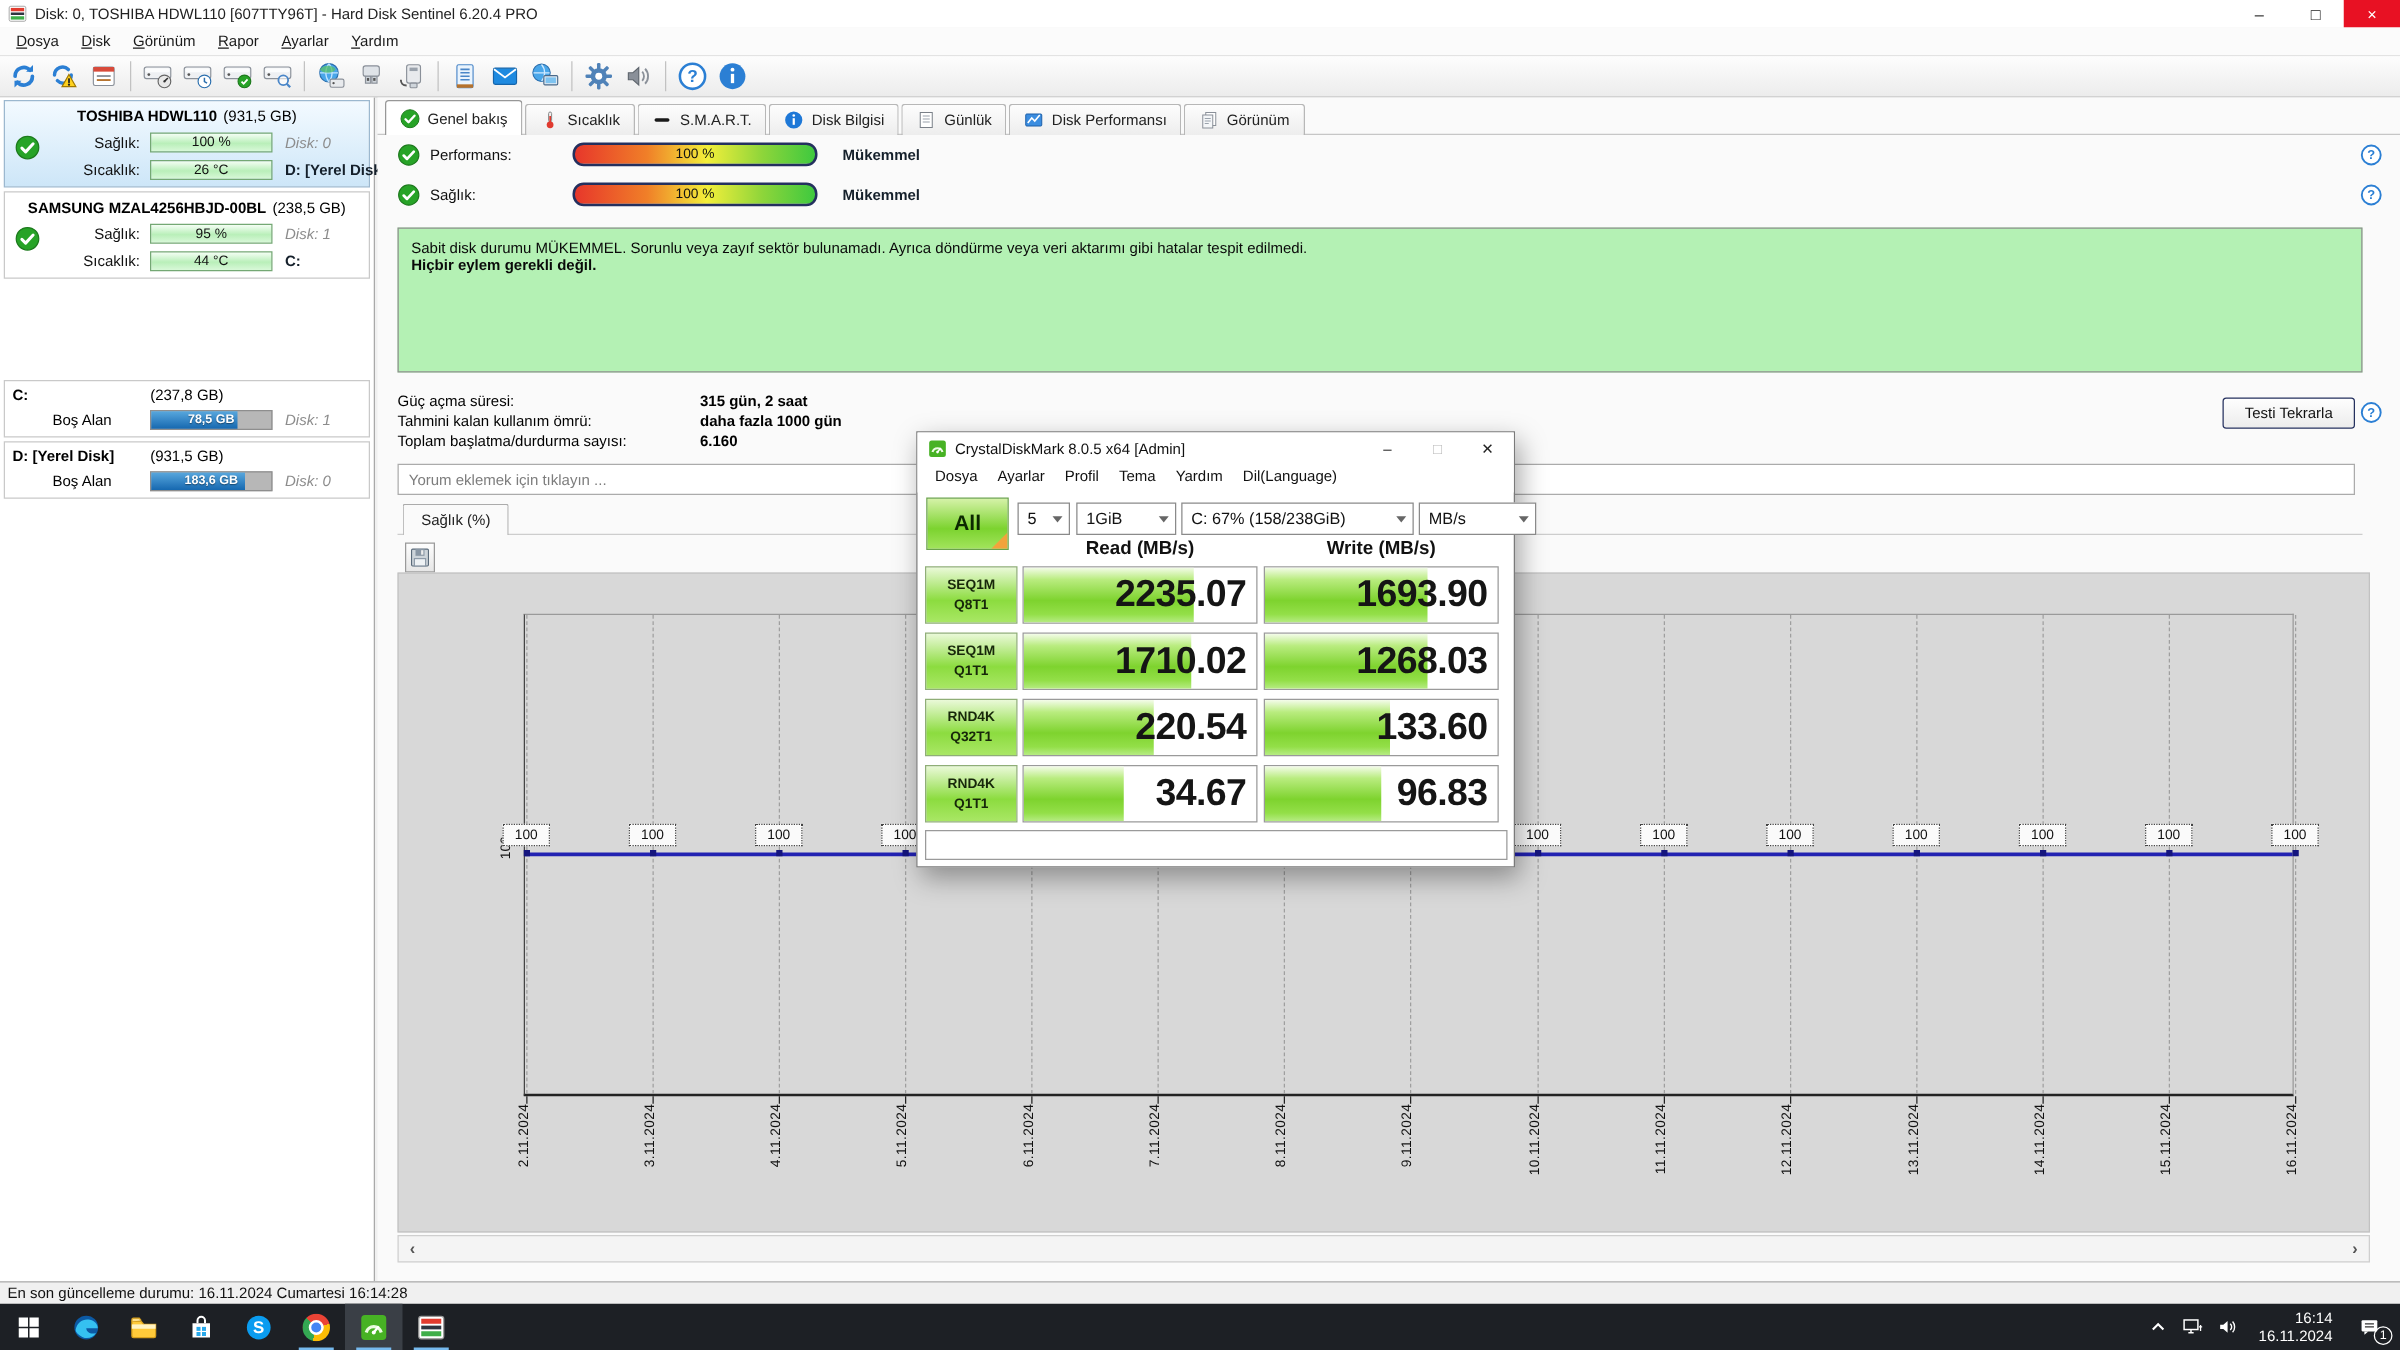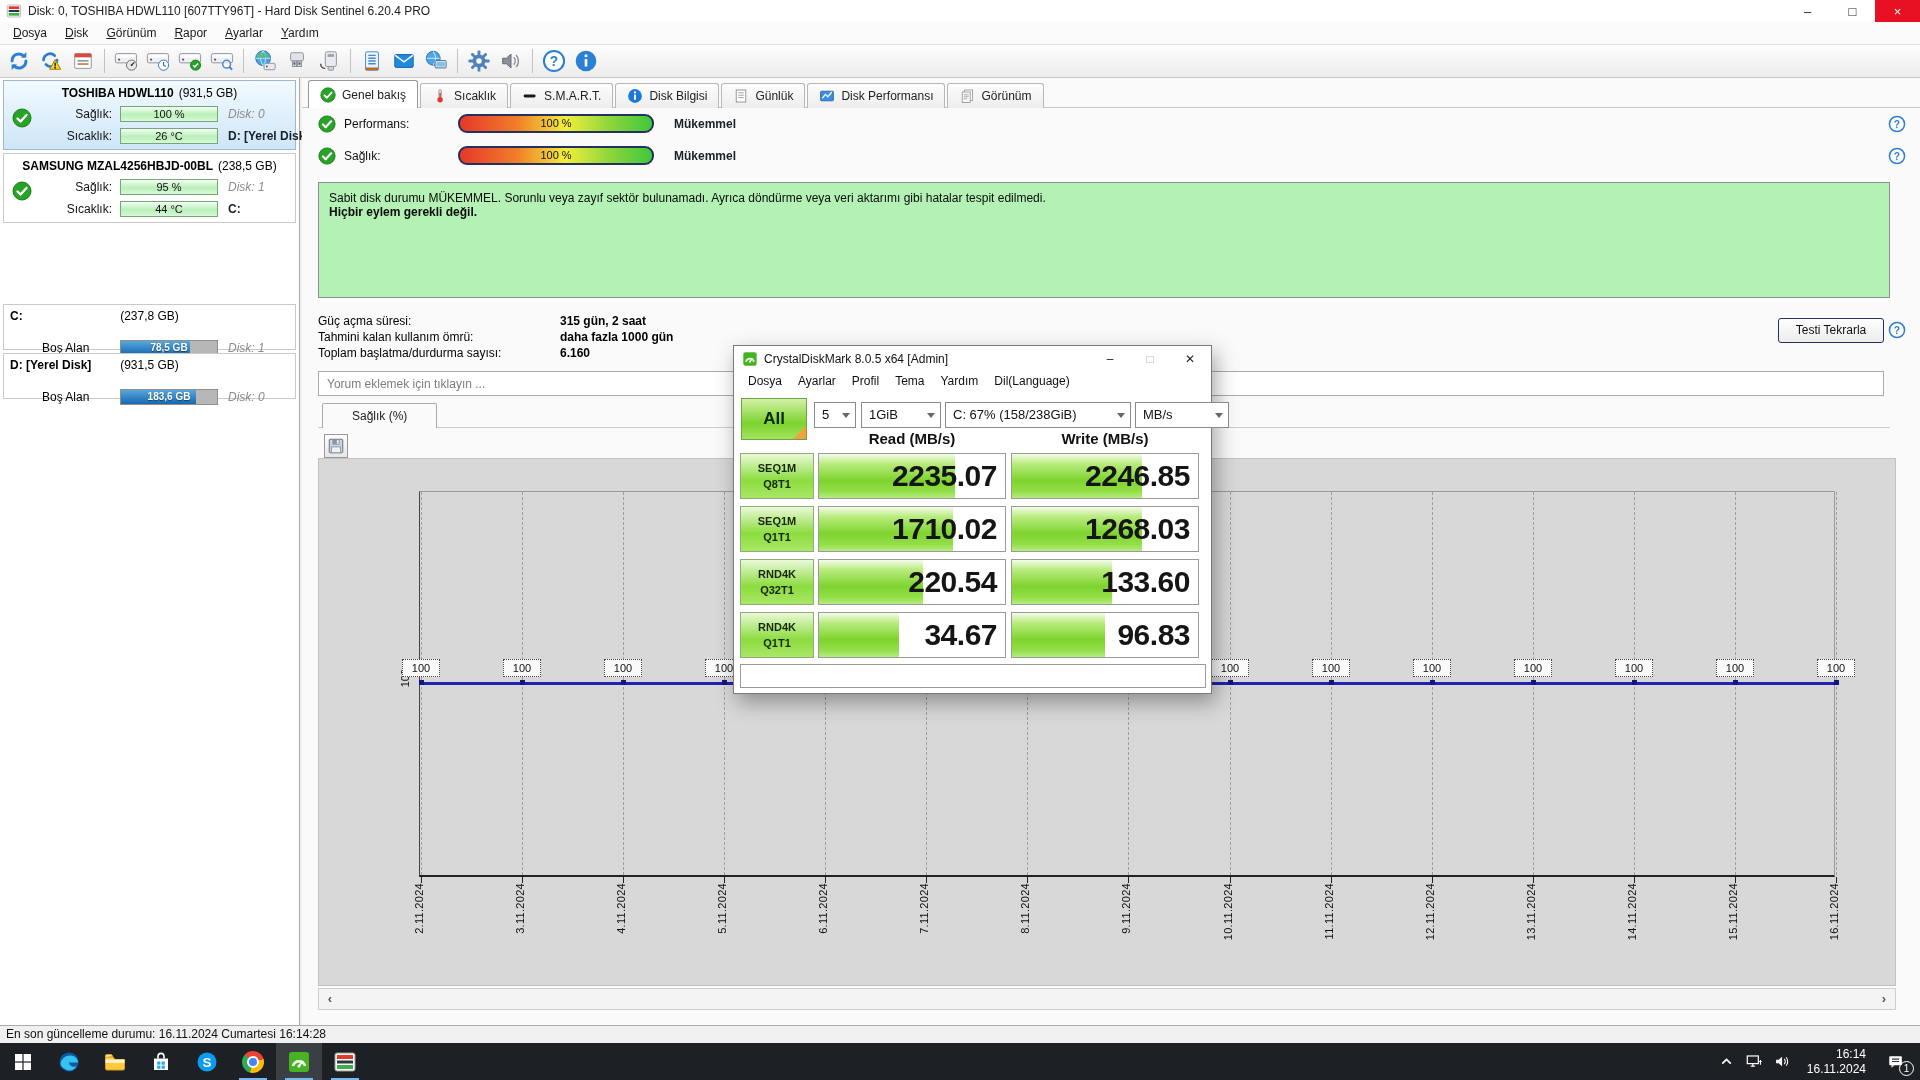--- a/index.html
+++ b/index.html
@@ -37,21 +37,21 @@
 .dp-bar{position:absolute;left:116px;top:1px;width:98px;height:16px;border:1px solid #74a874;background:linear-gradient(#f4fef4,#b9efb9 55%,#d8f8d8)}
 .dp-bar-text{font-size:11px;line-height:14px;text-align:center;color:#111}
 .dp-right{position:absolute;left:224px;line-height:19px;font-size:12px;white-space:nowrap}
 .italic{font-style:italic;color:#8c8c8c}
 .drive{font-weight:bold;color:#15202b}
 .partitions{position:absolute;top:226px;left:0;width:100%}
 .part-panel{position:relative;height:46px;margin:0 3px 3px 3px;border:1px solid #c9c9c9;background:#fff;padding-top:2px}
 .pt-head{position:relative;height:18px;font-size:12px}
 .pt-name{position:absolute;left:6px;font-weight:bold;line-height:18px}
 .pt-size{position:absolute;left:0;width:100%;text-align:center;line-height:18px}
-.pt-row{position:relative;height:19px;margin-top:14px;font-size:12px}
+.pt-row{position:relative;height:19px;margin-top:2px;font-size:12px}
 .pt-label{position:absolute;left:38px;line-height:18px}
 .pt-bar{position:absolute;left:116px;top:1px;width:98px;height:16px;background:#b7b7b7;border:1px solid #8e8e8e}
 .pt-fill{position:absolute;left:0;top:0;height:100%;background:linear-gradient(#58a7dd,#1668b0)}
 .pt-text{position:absolute;left:0;top:0;width:100%;text-align:center;color:#fff;font-weight:bold;font-size:10px;line-height:14px;text-shadow:0 1px 1px rgba(0,0,0,.45)}
 .pt-right{position:absolute;left:224px;font-style:italic;color:#8c8c8c;line-height:18px}
 
 .main{position:absolute;left:302px;top:78px;width:1618px;height:947px;background:#fafafa}
 .tabline{position:absolute;top:29px;left:0;width:100%;height:1px;background:#c6c6c6}
 .tabstrip{position:absolute;left:6px;top:2px;height:28px;display:flex;align-items:flex-end;gap:2px;z-index:2}
 .tab{display:flex;align-items:center;gap:6px;height:25px;padding:0 11px;background:linear-gradient(#fdfdfd,#ededed);border:1px solid #b7b7b7;border-bottom:none;border-radius:3px 3px 0 0;font-size:12px;color:#222;white-space:nowrap}
@@ -68,21 +68,21 @@
 .help-ico svg{width:18px;height:18px}
 .green-box{position:absolute;left:16px;top:104px;width:1572px;height:116px;background:#b4f1b4;border:1px solid #8f8f8f;padding:8px 10px;font-size:12px;color:#0a0a0a}
 .green-box .action{font-weight:bold}
 #stats{position:absolute;left:16px;top:236px}
 .stat-row{height:16px;font-size:12px;white-space:nowrap}
 .stat-label{display:inline-block;width:242px}
 .stat-value{display:inline-block;font-weight:bold}
 .retest-btn{position:absolute;left:1476px;top:240px;width:106px;height:25px;background:linear-gradient(#fefefe,#ececec);border:1px solid #24305e;border-radius:3px;font-size:12px;text-align:center;line-height:23px;color:#111}
 .comment{position:absolute;left:16px;top:293px;width:1566px;height:25px;border:1px solid #ababab;background:#fff;font-size:12px;color:#555;padding:0 8px;outline:none}
 .comment::placeholder{color:#7d7d7d;opacity:1}
-.subtab{position:absolute;left:20px;top:325px;height:25px;padding:0 29px;background:#fafafa;border:1px solid #ababab;border-bottom:none;border-radius:2px 2px 0 0;font-size:12px;line-height:24px;color:#222;z-index:2}
+.subtab{position:absolute;left:20px;top:325px;height:25px;padding:0 14px;background:#fafafa;border:1px solid #ababab;border-bottom:none;border-radius:2px 2px 0 0;font-size:12px;line-height:24px;color:#222;z-index:2}
 .subtab-line{position:absolute;left:16px;top:349px;width:1572px;height:1px;background:#cdcdcd}
 .save-btn{position:absolute;left:22px;top:356px;width:24px;height:24px;border:1px solid #9a9a9a;background:linear-gradient(#fefefe,#e6e6e6);display:flex;align-items:center;justify-content:center}
 .save-btn svg{width:18px;height:18px}
 
 .chart{position:absolute;left:16px;top:380px;width:1578px;height:528px;background:#d8d8d8;border:1px solid #c2c2c2}
 .plot{position:absolute;left:100px;top:32px;width:1416px;height:386px;border:1px solid #9a9a9a;border-left-color:#444;border-bottom:2px solid #222}
 .gridline{position:absolute;top:0;width:1px;height:100%;border-left:1px dashed #9f9f9f}
 .tick{position:absolute;bottom:-8px;width:1px;height:6px;background:#222}
 .hline{position:absolute;left:0;top:190px;width:100%;height:3px;background:#2222b2;z-index:1}
 .marker{position:absolute;top:188px;width:5px;height:5px;background:#15157e;z-index:2}
@@ -678,21 +678,21 @@
           <div class="cdm-label">
             <div class="l1">SEQ1M</div>
             <div class="l2">Q8T1</div>
           </div>
           <div class="cdm-cell rcell">
             <div class="cdm-fill" style="width: 73%;"></div>
             <div class="cdm-num">2235.07</div>
           </div>
           <div class="cdm-cell wcell">
             <div class="cdm-fill" style="width: 70%;"></div>
-            <div class="cdm-num">2246.85</div>
+            <div class="cdm-num">1693.90</div>
           </div>
         </div>
         <div class="cdm-row">
           <div class="cdm-label">
             <div class="l1">SEQ1M</div>
             <div class="l2">Q1T1</div>
           </div>
           <div class="cdm-cell rcell">
             <div class="cdm-fill" style="width: 72%;"></div>
             <div class="cdm-num">1710.02</div>

